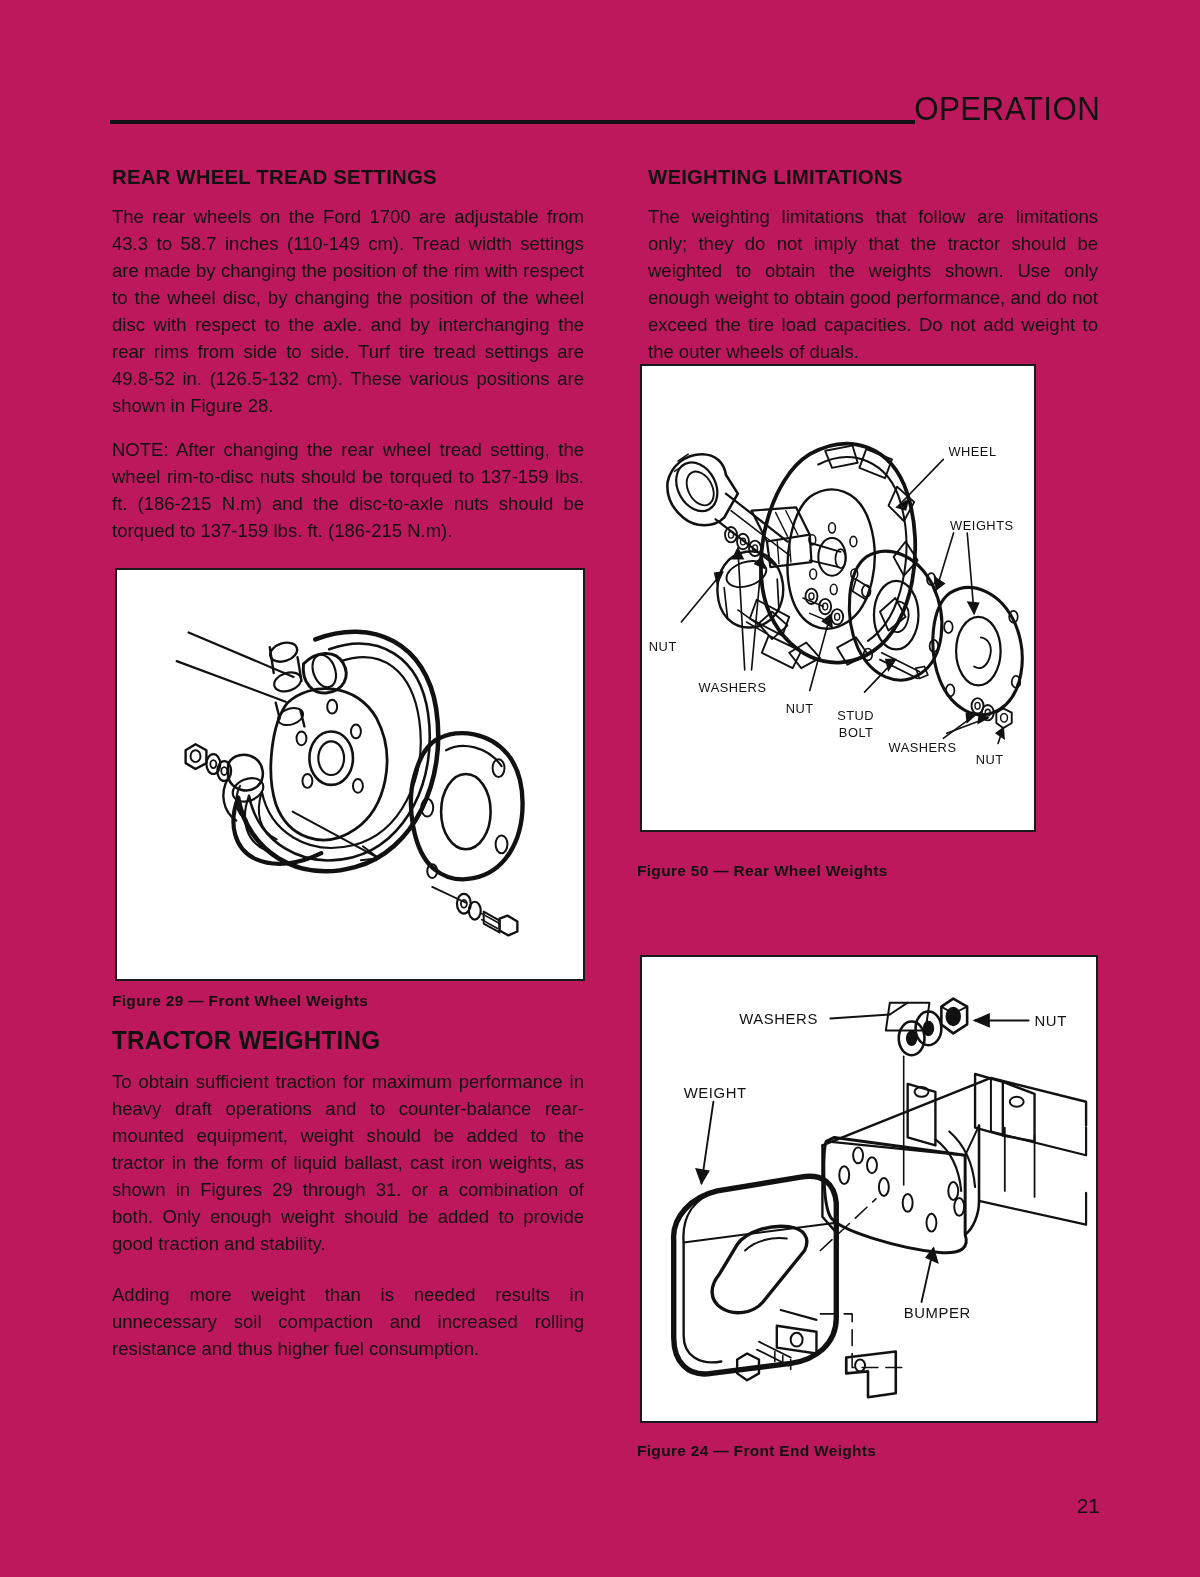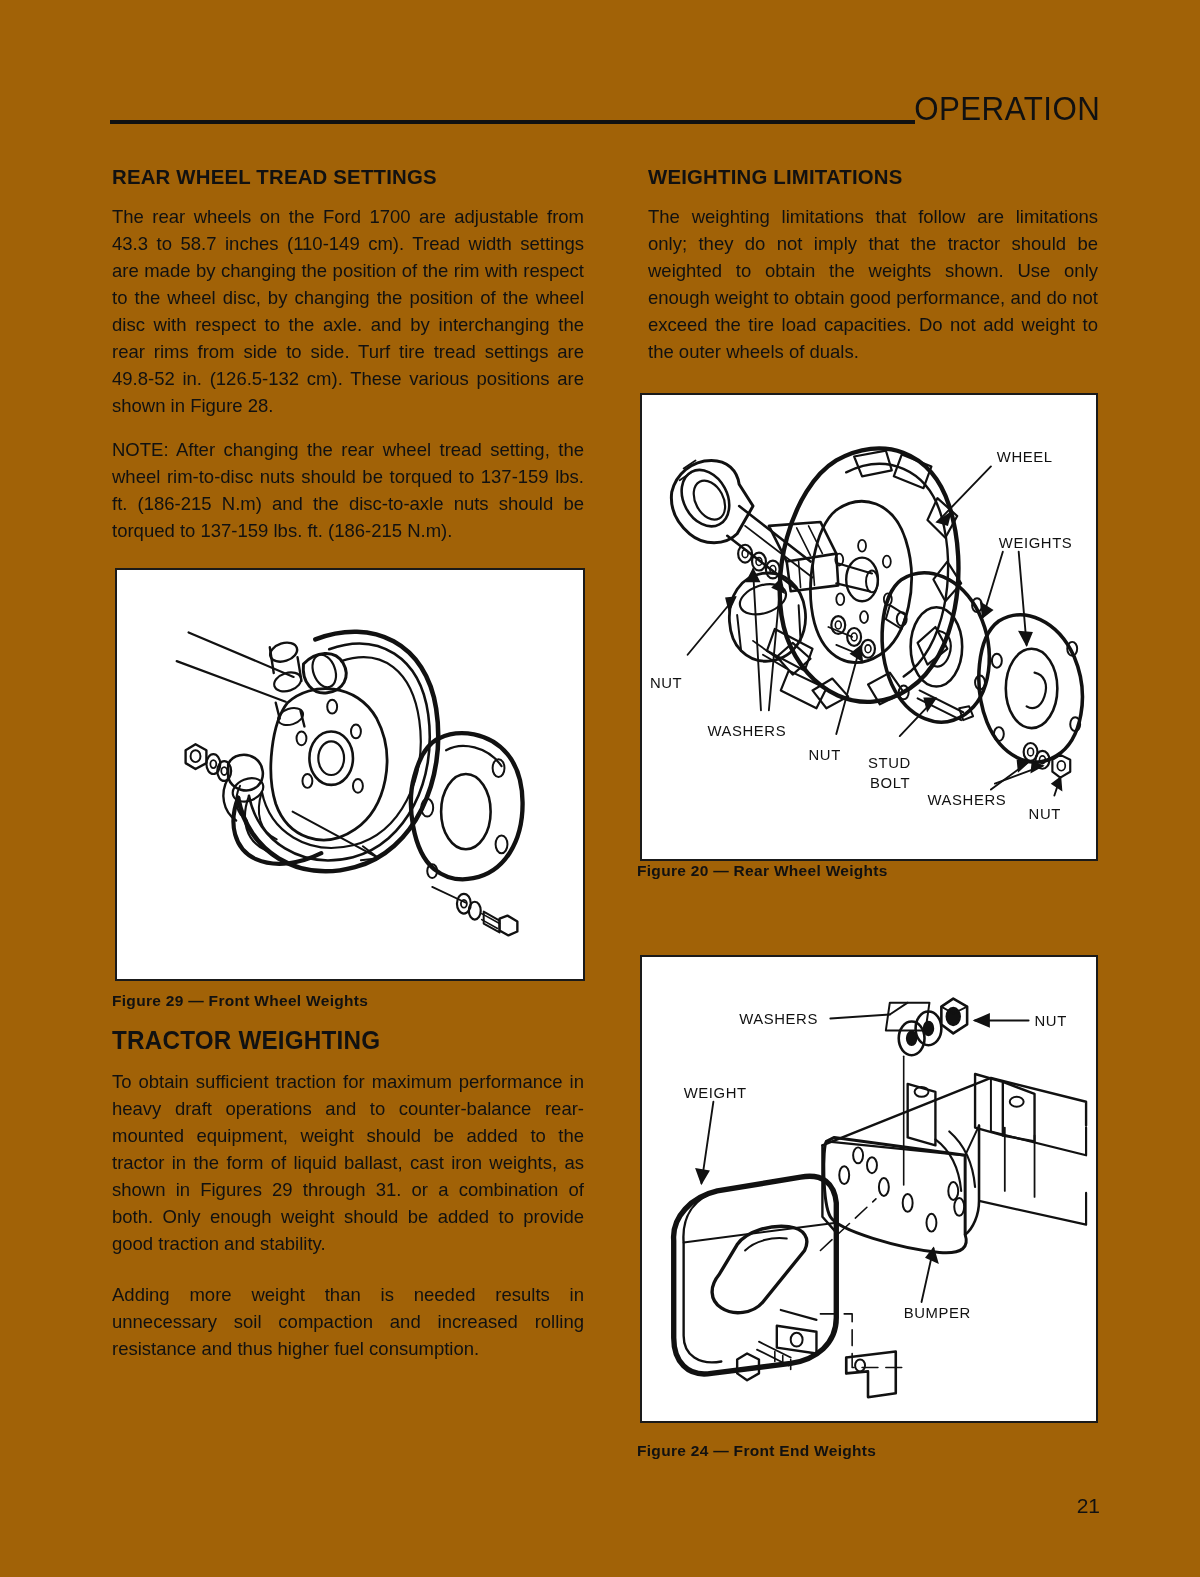--- a/index.html
+++ b/index.html
@@ -4,21 +4,21 @@
 <style>
   html, body {
     margin: 0;
     padding: 0;
     background: #ffffff;
   }
   .page {
     position: relative;
     width: 1200px;
     height: 1577px;
-    background: #a16207;
+    background: #be185d;
     font-family: "Liberation Sans", sans-serif;
     color: #111111;
     overflow: hidden;
   }
 
   
   .header {
     position: absolute;
     left: 110px;
     top: 88px;
@@ -89,21 +89,21 @@
   }
   .figcaption {
     position: absolute;
     font-size: 15.5px;
     font-weight: bold;
     letter-spacing: 0.3px;
     white-space: nowrap;
   }
   #fig29-box { left: 115px; top: 568px; width: 470px; height: 413px; }
   #fig29-cap { left: 112px; top: 992px; }
-  #fig30-box { left: 640px; top: 393px; width: 458px; height: 468px; }
+  #fig30-box { left: 640px; top: 364px; width: 396px; height: 468px; }
   #fig30-cap { left: 637px; top: 862px; }
   #fig31-box { left: 640px; top: 955px; width: 458px; height: 468px; }
   #fig31-cap { left: 637px; top: 1442px; }
 
   .figsvg { width: 100%; height: 100%; display: block; }
 
   .lbl {
     font-family: "Liberation Sans", sans-serif;
     font-size: 15px;
     fill: #111111;
@@ -364,21 +364,21 @@
       <text class="lbl" x="360" y="154">WEIGHTS</text>
       <text class="lbl" x="8" y="296">NUT</text>
       <text class="lbl" x="66" y="344">WASHERS</text>
       <text class="lbl" x="168" y="368">NUT</text>
       <text class="lbl" x="228" y="376">STUD</text>
       <text class="lbl" x="230" y="396">BOLT</text>
       <text class="lbl" x="288" y="414">WASHERS</text>
       <text class="lbl" x="390" y="428">NUT</text>
     </svg>
   </div>
-  <div class="figcaption" id="fig30-cap">Figure 20 —  Rear Wheel Weights</div>
+  <div class="figcaption" id="fig30-cap">Figure 50 —  Rear Wheel Weights</div>
 
   <div class="figbox" id="fig31-box">
     <svg class="figsvg" viewBox="0 0 458 468" preserveAspectRatio="xMidYMid meet">
       <g fill="none" stroke="#111" stroke-width="2.2" stroke-linecap="round" stroke-linejoin="round">
 
         <path d="M250 46 L290 46 L286 74 L246 74 Z" stroke-width="2"></path>
         <ellipse cx="272" cy="82" rx="13" ry="17" stroke-width="2.6"></ellipse>
         <ellipse cx="272" cy="82" rx="5" ry="7" fill="#111" stroke-width="1.6"></ellipse>
         <ellipse cx="289" cy="72" rx="13" ry="17" stroke-width="2.6"></ellipse>
         <ellipse cx="289" cy="72" rx="5" ry="7" fill="#111" stroke-width="1.6"></ellipse>

